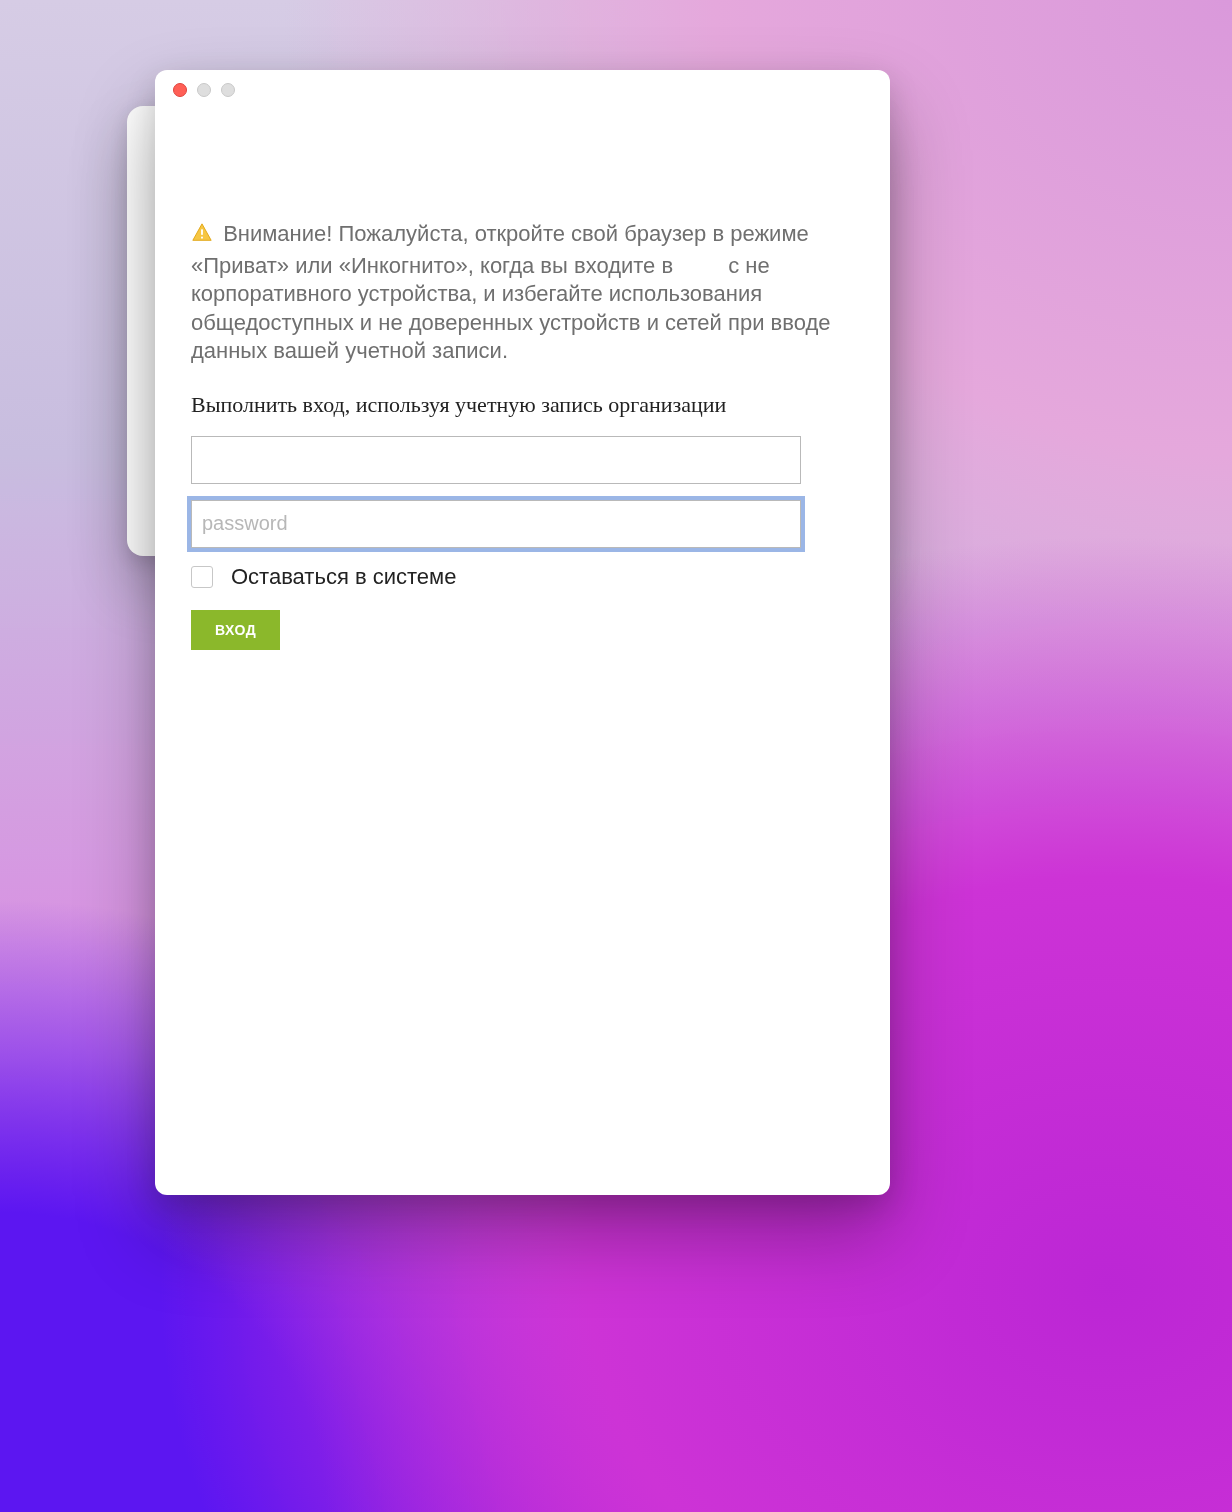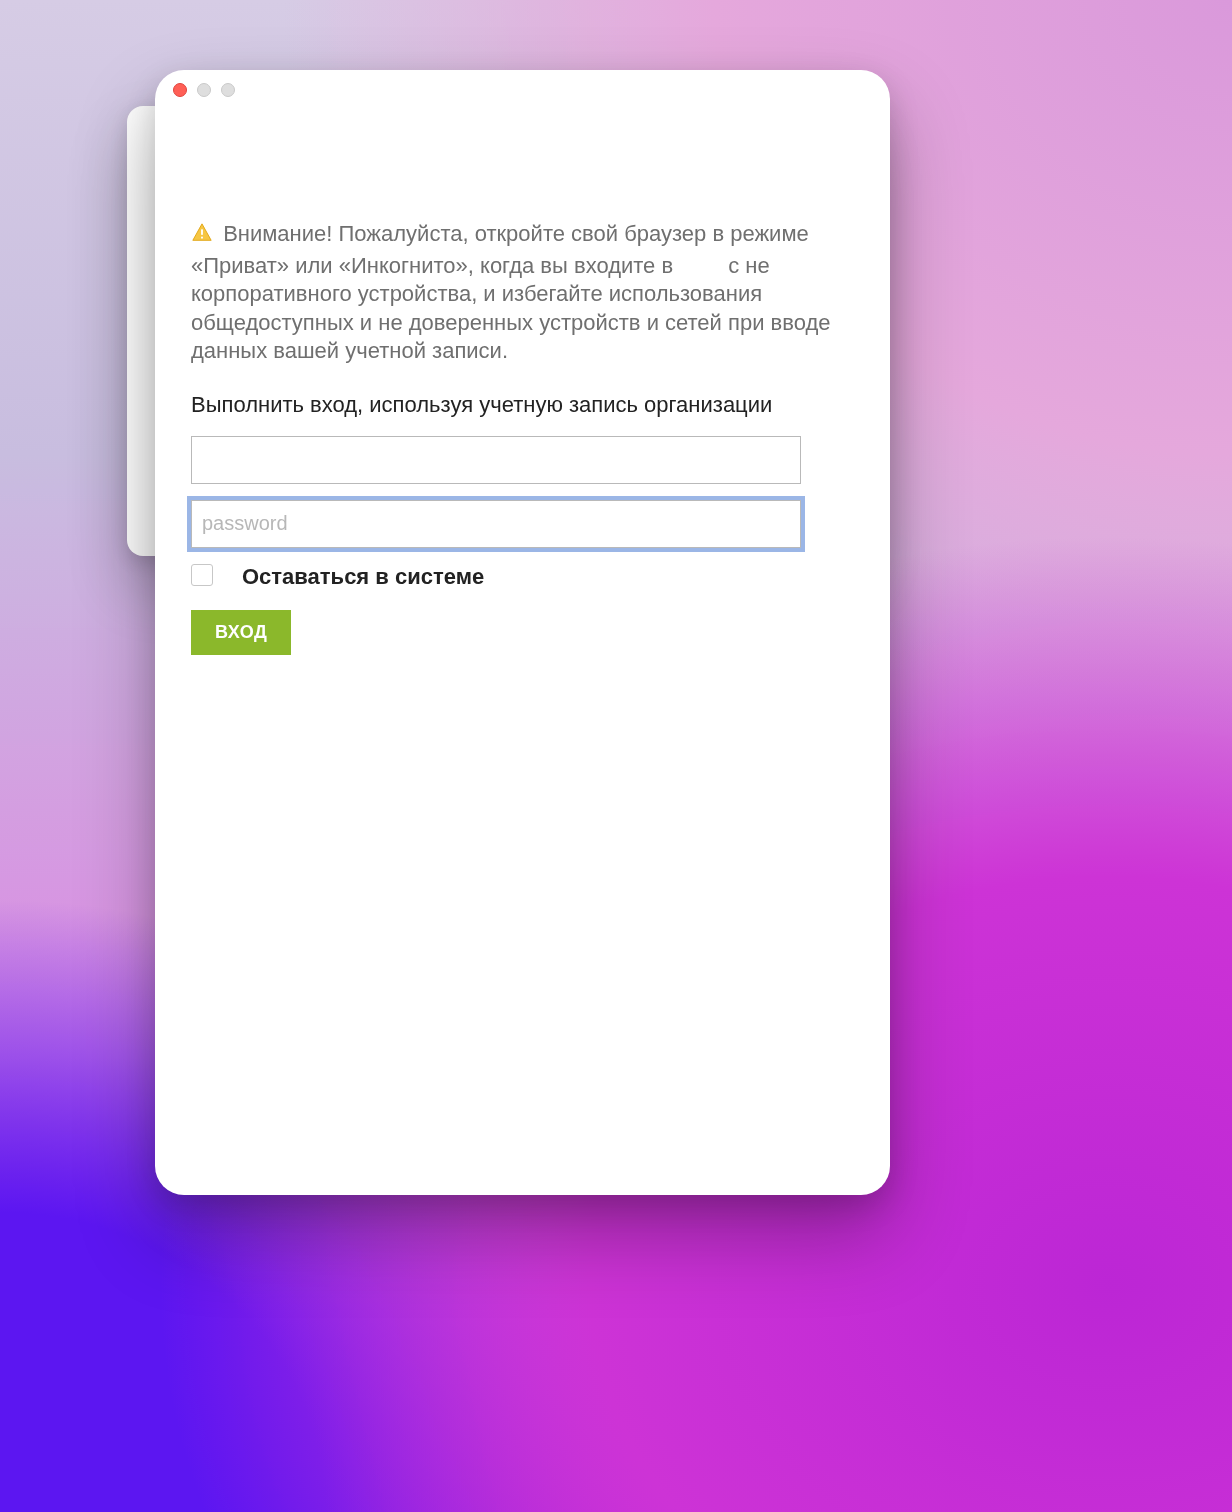--- a/index.html
+++ b/index.html
@@ -41,21 +41,21 @@
       border-radius: 16px;
       box-shadow: 0 30px 60px rgba(0,0,0,0.22), 0 6px 18px rgba(0,0,0,0.12);
     }
     .app-window {
       position: absolute;
       left: 0;
       top: 0;
       width: 735px;
       height: 1125px;
       background: #ffffff;
-      border-radius: 29px;
+      border-radius: 12px;
       box-shadow: 0 40px 80px rgba(0,0,0,0.30), 0 10px 30px rgba(0,0,0,0.15);
       display: flex;
       flex-direction: column;
       overflow: hidden;
     }
     
     .titlebar {
       height: 40px;
       display: flex;
       align-items: center;
@@ -84,20 +84,21 @@
     .warn-icon {
       display: inline-block;
       vertical-align: -3px;
       margin-right: 4px;
     }
 
     .subtitle {
       color: #222;
       font-size: 22px;
       margin-bottom: 18px;
+      font-family: Liberation Serif, serif;
     }
 
     .field {
       display: block;
       width: 610px;
       height: 48px;
       border: 1px solid #b9b9b9;
       background: #fff;
       font-size: 20px;
       padding: 0 10px;
@@ -106,39 +107,39 @@
       margin-bottom: 16px;
     }
     .field::placeholder { color: #b7b7b7; }
     .field.focused {
       border: 1px solid #b9b9b9;
       box-shadow: 0 0 0 4px #9bb6e6;
     }
 
     .checkbox-row {
       display: flex;
-      gap: 29px;
+      align-items: center;
+      gap: 18px;
       margin: 14px 0 20px 0;
       font-size: 22px;
       color: #222;
-      font-weight: bold;
     }
     .checkbox-box {
       width: 22px;
       height: 22px;
       border: 1px solid #c7c7c7;
       border-radius: 3px;
       background: #fff;
     }
 
     .login-btn {
       display: inline-block;
       background: #8bb82b;
       color: #fff;
-      font-size: 18px;
+      font-size: 14px;
       font-weight: 700;
       letter-spacing: 0.5px;
       padding: 12px 24px;
       border: none;
       cursor: pointer;
       margin-bottom: 10px;
     }
 
     .forgot-line {
       font-size: 22px;

